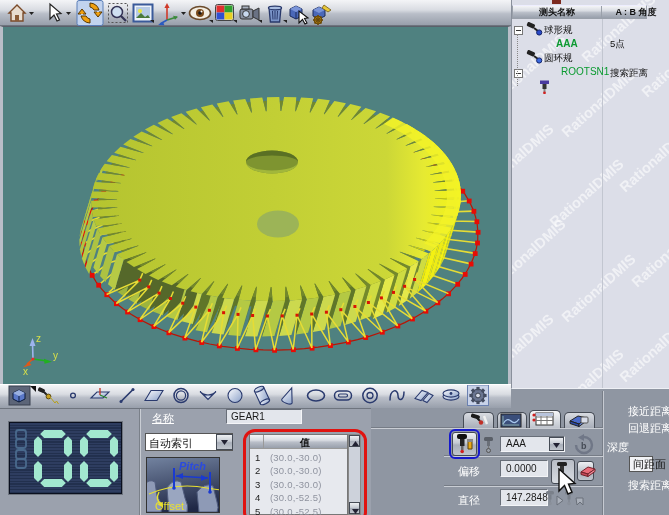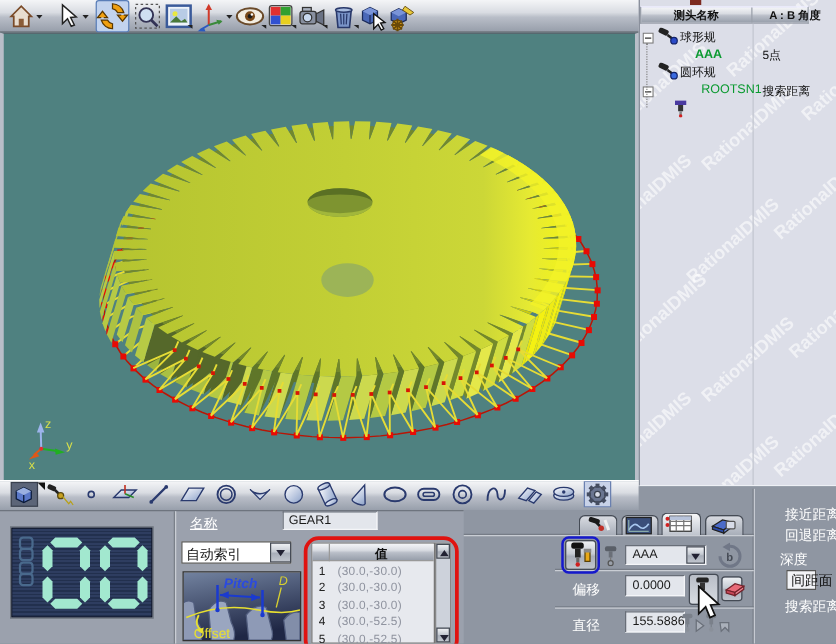--- a/index.html
+++ b/index.html
@@ -576,21 +576,21 @@
   </div>
 <div class="abs" style="left:139px;top:409px;width:2px;height:106px;border-left:1px solid #7a8089;border-right:1px solid #c9cdd4;"></div>
 <div class="abs wlbl" style="left:152px;top:411px;text-decoration:underline;">名称</div>
 <div class="abs field" style="left:184px;top:409px;width:76px;height:15px;font-size:10px;padding:1px 0 0 4px;margin-left:42px;">GEAR1</div>
 <div class="abs" style="left:145px;top:433px;width:88px;height:18px;background:#fff;border:1px solid #555;">
 <div class="abs" style="left:3px;top:2px;font-size:11px;color:#111;">自动索引</div>
 <div class="abs btn" style="left:70px;top:0px;width:17px;height:16px;border-radius:0;"><svg width="15" height="14">
         <path d="M4 5 l7 0 l-3.5 5 Z" fill="#223"></path>
       </svg></div>
   </div>
-<div class="abs" style="left:146px;top:457px;width:95px;height:56px;border:1px solid #333;overflow:hidden;">
+<div class="abs" style="left:146px;top:457px;width:74px;height:56px;border:1px solid #333;overflow:hidden;">
 <svg width="93" height="54" viewBox="0 0 93 54">
 <defs>
         <linearGradient id="gpbg" x1="0" y1="0" x2="0.3" y2="1">
 <stop offset="0" stop-color="#72829f"></stop>
           <stop offset="1" stop-color="#1f2745"></stop>
         </linearGradient>
       </defs>
 <rect width="93" height="54" fill="url(#gpbg)"></rect>
 <path d="M-4 54 L-4 28 Q2 20 8 24 L10 38 Q16 46 14 54 Z" fill="#8e9ab6" stroke="#515d7e"></path>
 <path d="M22 54 L20 30 Q26 20 34 24 L38 40 Q42 48 40 54 Z" fill="#9aa6c0" stroke="#515d7e"></path>
@@ -699,35 +699,35 @@
 <rect x="8" y="6" width="4" height="6" fill="#333"></rect>
       <line x1="10" y1="12" x2="10" y2="15" stroke="#555" stroke-width="2"></line>
 <circle cx="10" cy="17" r="2.2" fill="#d81818"></circle>
     </svg></div>
 <div class="abs btn" style="left:577px;top:461px;width:17px;height:20px;"><svg width="20" height="19" viewBox="0 0 20 19">
       <path d="M3 10 L10 5 L17 7 L10 12 Z" fill="#e86a78" stroke="#72222a"></path>
 <path d="M3 10 L10 12 L10 14.5 L3 12.5 Z" fill="#c84858" stroke="#72222a"></path>
 <path d="M10 12 L17 7 L17 9.5 L10 14.5 Z" fill="#f08a98" stroke="#72222a"></path>
     </svg></div>
 <div class="abs wlbl" style="left:458px;top:493px;font-family:Liberation Mono, monospace;">直径</div>
-<div class="abs field" style="left:500px;top:489px;width:48px;height:17px;font-size:10px;padding:2px 0 0 5px;">155.5886</div>
+<div class="abs field" style="left:500px;top:489px;width:48px;height:17px;font-size:10px;padding:2px 0 0 5px;">147.2848</div>
 <svg class="abs" style="left:545px;top:490px" width="20" height="18" viewBox="0 0 20 18">
 <rect x="1" y="1" width="8" height="3.5" rx="1.5" fill="#7a808a"></rect>
     <rect x="3.5" y="4.5" width="3" height="5" fill="#7a808a"></rect>
 <line x1="5" y1="9" x2="5" y2="12" stroke="#7a808a"></line>
     <circle cx="5" cy="13.5" r="1.8" fill="#8a909a"></circle>
 <path d="M12 6 l6 4.5 l-6 4.5 Z" fill="#aab0ba" stroke="#6a707a"></path>
   </svg>
 <svg class="abs" style="left:564px;top:490px" width="20" height="18" viewBox="0 0 20 18">
 <rect x="1" y="1" width="8" height="3.5" rx="1.5" fill="#7a808a"></rect>
     <rect x="3.5" y="4.5" width="3" height="5" fill="#7a808a"></rect>
 <line x1="5" y1="9" x2="5" y2="12" stroke="#7a808a"></line>
     <circle cx="5" cy="13.5" r="1.8" fill="#8a909a"></circle>
 <path d="M12 8 l7 0 l0 7 l-3 -3 l-3 3 Z" fill="#aab0ba" stroke="#6a707a"></path>
   </svg>
 <div class="abs wlbl" style="left:628px;top:404px;white-space:nowrap;">接近距离</div>
 <div class="abs wlbl" style="left:628px;top:421px;white-space:nowrap;">回退距离</div>
-<div class="abs wlbl" style="left:624px;top:440px;white-space:nowrap;">深度</div>
+<div class="abs wlbl" style="left:607px;top:440px;white-space:nowrap;">深度</div>
 <div class="abs" style="left:629px;top:456px;width:24px;height:16px;background:#f2f3f6;border:1px solid #555;font-size:11px;color:#111;padding-left:3px;white-space:nowrap;">间距面</div>
 <div class="abs wlbl" style="left:628px;top:478px;white-space:nowrap;">搜索距离</div>
 <svg class="abs" style="left:556px;top:468px" width="22" height="30" viewBox="0 0 22 30">
 <path d="M3 1 L3 23 L8.5 17.5 L12 26 L16 24.2 L12.5 16 L19 15.5 Z" fill="#fff" stroke="#111" stroke-width="1.4"></path>
   </svg>
 <div class="abs" style="left:552px;top:0;width:9px;height:4px;background:#7c2a20;"></div>
 </body></html>

